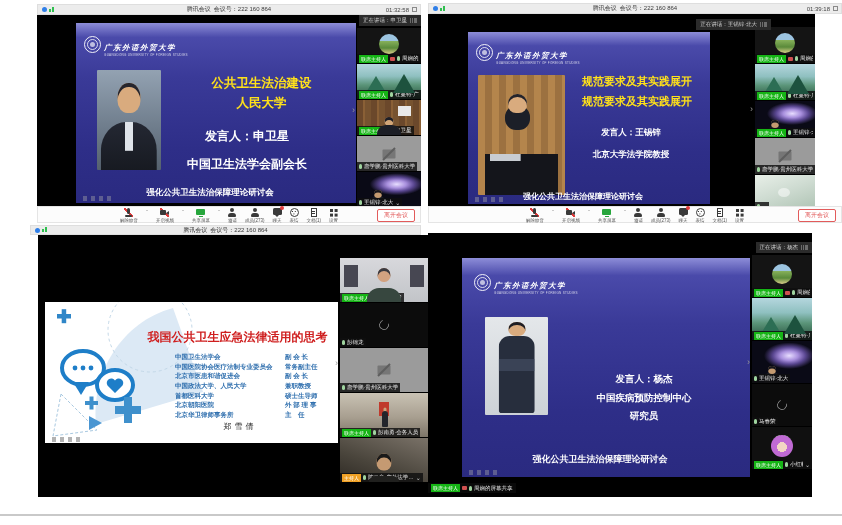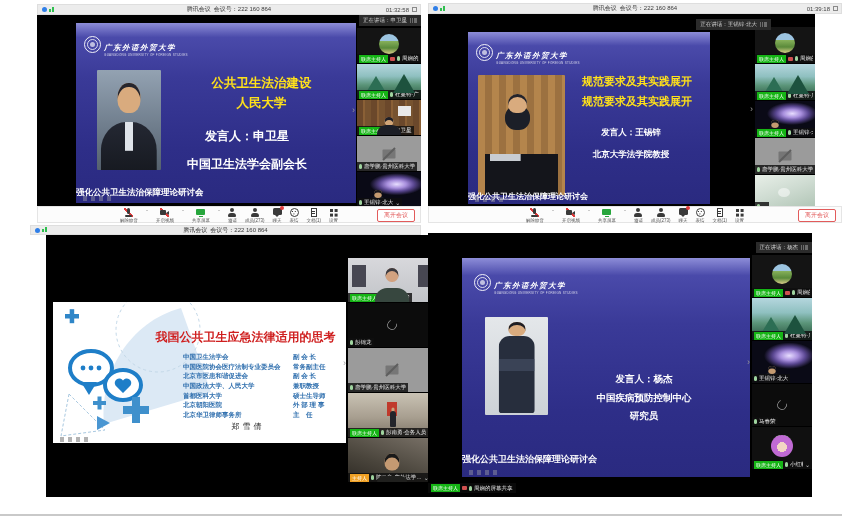--- a/index.html
+++ b/index.html
@@ -157,21 +157,21 @@
   .slide-title{position:absolute;text-align:center;color:#ffe11a;font-weight:bold;}
   .slide-title span{display:block;}
   .t-q1{left:95px;right:4px;top:50px;font-size:12.5px;line-height:1.62;}
   .t-q2{left:98px;right:2px;top:40px;font-size:11px;line-height:1.8;}
   .t-q4{left:100px;right:8px;top:62px;font-size:13px;line-height:1.6;}
   .slide-lines{position:absolute;text-align:center;color:#fff;font-weight:bold;}
   .slide-lines span{display:block;}
   .l-q1{left:64px;right:2px;top:100px;font-size:12px;line-height:2.33;}
   .l-q2{left:92px;right:8px;top:89px;font-size:8.5px;line-height:2.6;text-align:center;}
   .l-q4{left:92px;right:16px;top:112px;font-size:9.5px;line-height:1.95;}
-  .slide-footer{position:absolute;left:0;right:12px;color:#fff;font-weight:bold;}
+  .slide-footer{position:absolute;left:0;right:12px;text-align:center;color:#fff;font-weight:bold;}
   .f-q1{bottom:4px;font-size:8.5px;}
   .f-q2{bottom:2px;font-size:8px;}
   .f-q4{bottom:11px;font-size:9px;}
   .anno{position:absolute;left:7px;bottom:2px;width:28px;height:5px;opacity:.4;
         background:repeating-linear-gradient(90deg,#aaa 0 4px,transparent 4px 8px);}
   .anno-dark{background:repeating-linear-gradient(90deg,#666 0 4px,transparent 4px 8px);opacity:.5;}
 
   
   .slide-white{background:#fff;}
   .q3-deco{position:absolute;left:0;top:0;width:100%;height:100%;}
@@ -452,21 +452,21 @@
     <div class="titlebar" style="height:10px;">
       <span class="tb-left">
         <span class="dot-blue"></span>
         <span class="signal"></span>
       </span>
       <span class="tb-center">
         <span>腾讯会议</span>
           <span>会议号：222 160 864</span>
       </span>
     </div>
-    <div class="content" style="left:16px;top:10px;width:393px;height:262px;">
+    <div class="content" style="left:8px;top:10px;width:393px;height:262px;">
       <div class="slide slide-white" style="left:7px;top:67px;width:293px;height:141px;">
         <svg class="q3-deco" viewBox="0 0 293 141">
           <path d="M128,6 C76,20 46,72 51,122 L158,90 Z" fill="#dce9f5"></path>
           <circle cx="105" cy="28" r="42" fill="none" stroke="#c3d8e8" stroke-width="1" stroke-dasharray="3,3"></circle>
           <polygon points="16,92 52,128 8,134" fill="none" stroke="#a8c8e0" stroke-width="1" stroke-dasharray="3,2"></polygon>
           <polygon points="44,114 57,121 44,128" fill="#4a96d2"></polygon>
           <rect x="12" y="12" width="14" height="4.5" fill="#2f86c8"></rect>
             <rect x="16.7" y="7.2" width="4.5" height="14" fill="#2f86c8"></rect>
           <ellipse cx="38" cy="66" rx="21" ry="17" fill="#ffffff" stroke="#1e7ec8" stroke-width="4"></ellipse>
           <polygon points="28,80 36,93 44,80" fill="#1e7ec8"></polygon>

